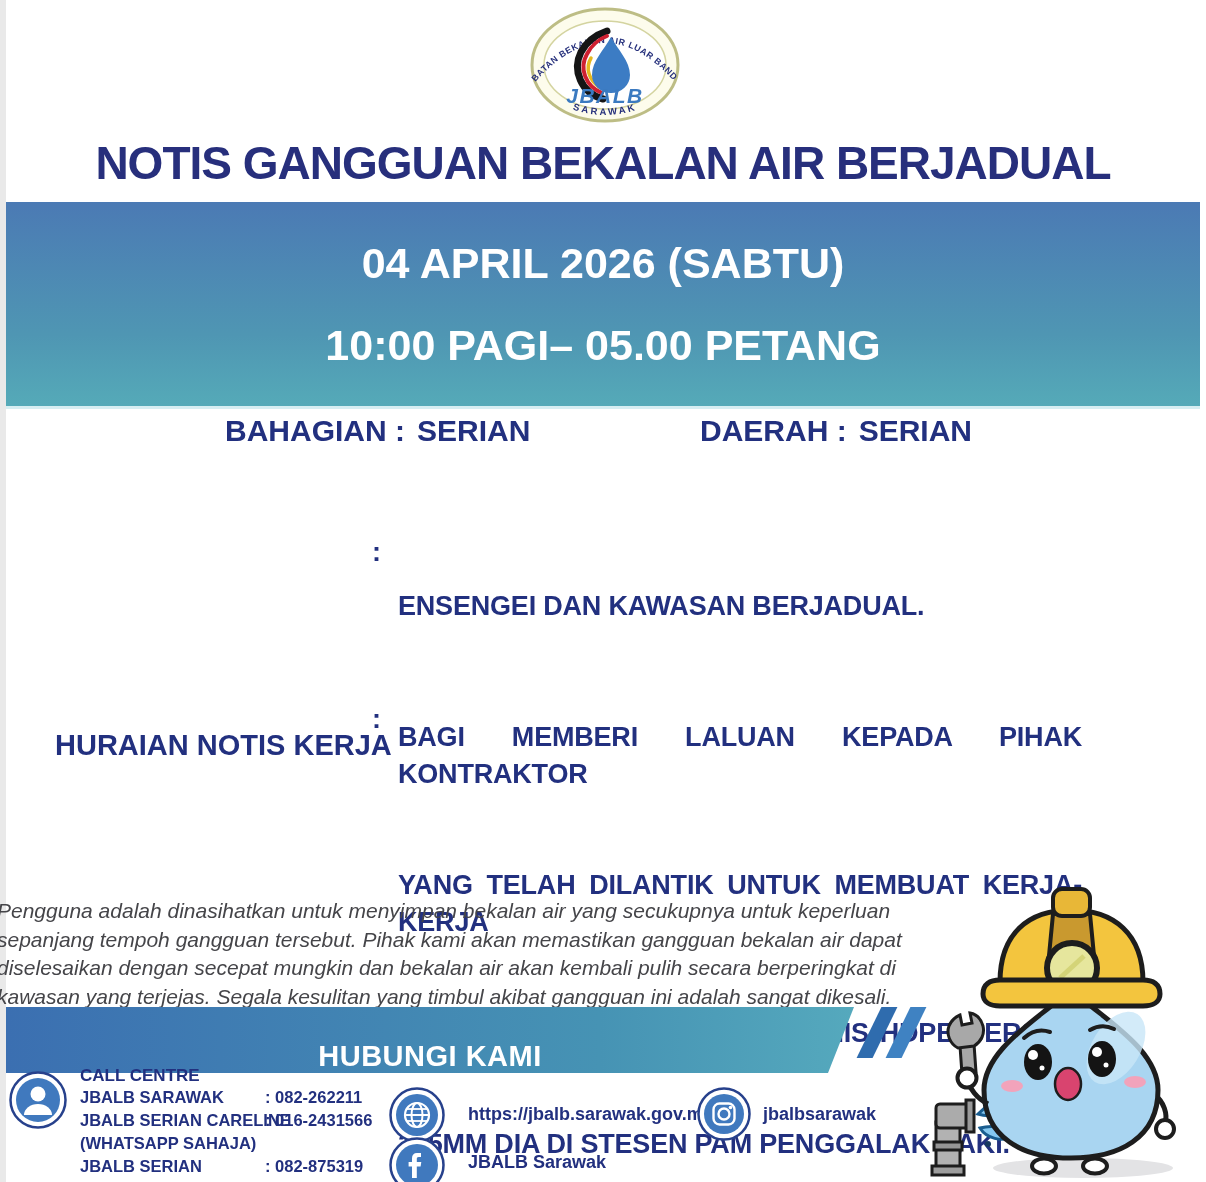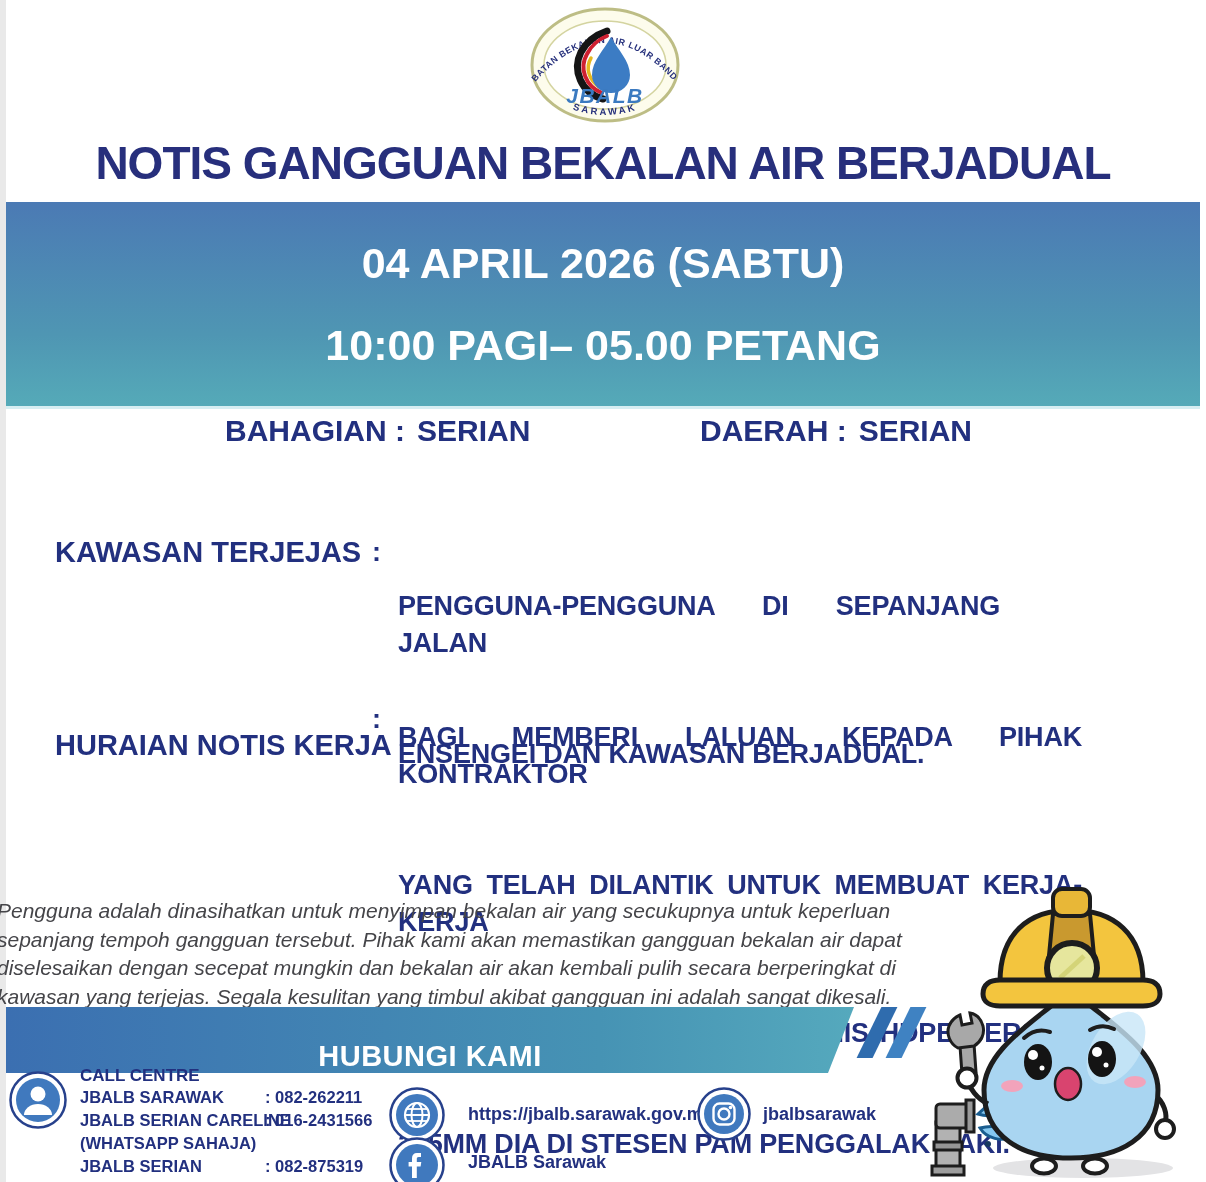--- a/index.html
+++ b/index.html
@@ -105,24 +105,22 @@
 
   <div class="region bahagian">
     <span>BAHAGIAN :</span>
     <span>SERIAN</span>
   </div>
   <div class="region daerah">
     <span>DAERAH :</span>
     <span>SERIAN</span>
   </div>
 
-  <div class="sec-label s1l">KAWASAN TERJEJAS</div>
   <div class="sec-colon s1c">:</div>
   <div class="sec-value s1v">
-    <div class="jline">PENGGUNA-PENGGUNA DI SEPANJANG JALAN</div>
     <div class="lline">ENSENGEI DAN KAWASAN BERJADUAL.</div>
   </div>
 
   <div class="sec-label s2l">HURAIAN NOTIS KERJA</div>
   <div class="sec-colon s2c">:</div>
   <div class="sec-value s2v">
     <div class="jline">BAGI MEMBERI LALUAN KEPADA PIHAK KONTRAKTOR</div>
     <div class="jline">YANG TELAH DILANTIK UNTUK MEMBUAT KERJA-KERJA</div>
     <div class="jline">MEMASANG PAIP ‘BY PASS’  JENIS HDPE BERSAIZ</div>
     <div class="lline">225MM DIA DI STESEN PAM PENGGALAK BAKI.</div>

